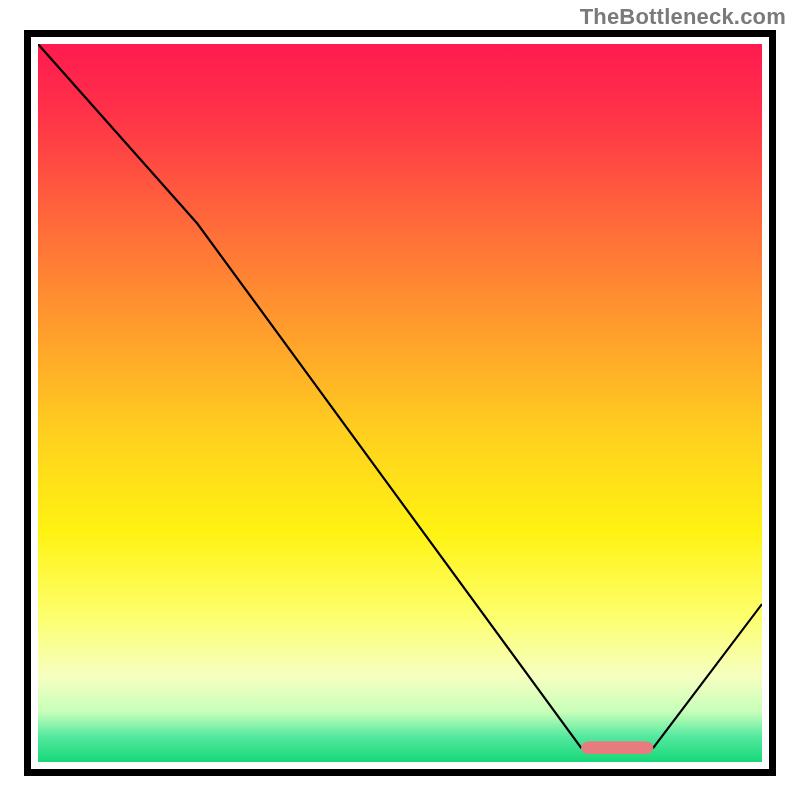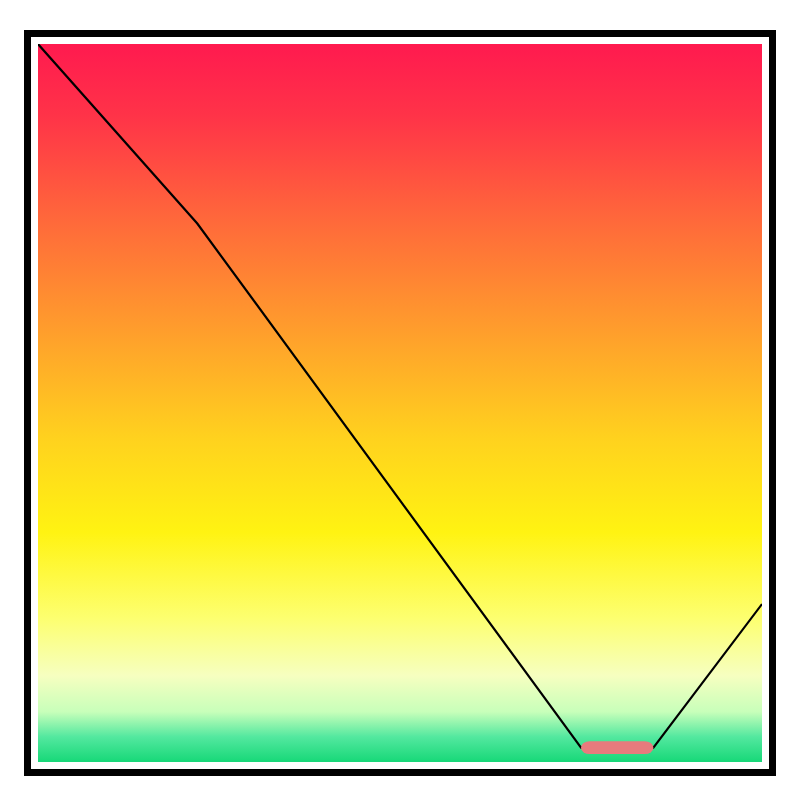--- a/index.html
+++ b/index.html
@@ -48,20 +48,21 @@
     display: block;
     width: 100%;
     height: 100%;
   }
 </style>
 </head>
 <body>
 
 <div class="stage">
 
+  <div class="watermark">TheBottleneck.com</div>
 
   <div class="frame">
     <div class="plot">
       <svg id="plot-svg" viewBox="0 0 100 100" preserveAspectRatio="none">
         <defs>
           <linearGradient id="bg-grad" x1="0" y1="0" x2="0" y2="1">
               <stop offset="0.00%" stop-color="#ff1a4f"></stop>
               <stop offset="10.00%" stop-color="#ff3348"></stop>
               <stop offset="25.00%" stop-color="#ff6a3a"></stop>
               <stop offset="40.00%" stop-color="#ff9e2c"></stop>

